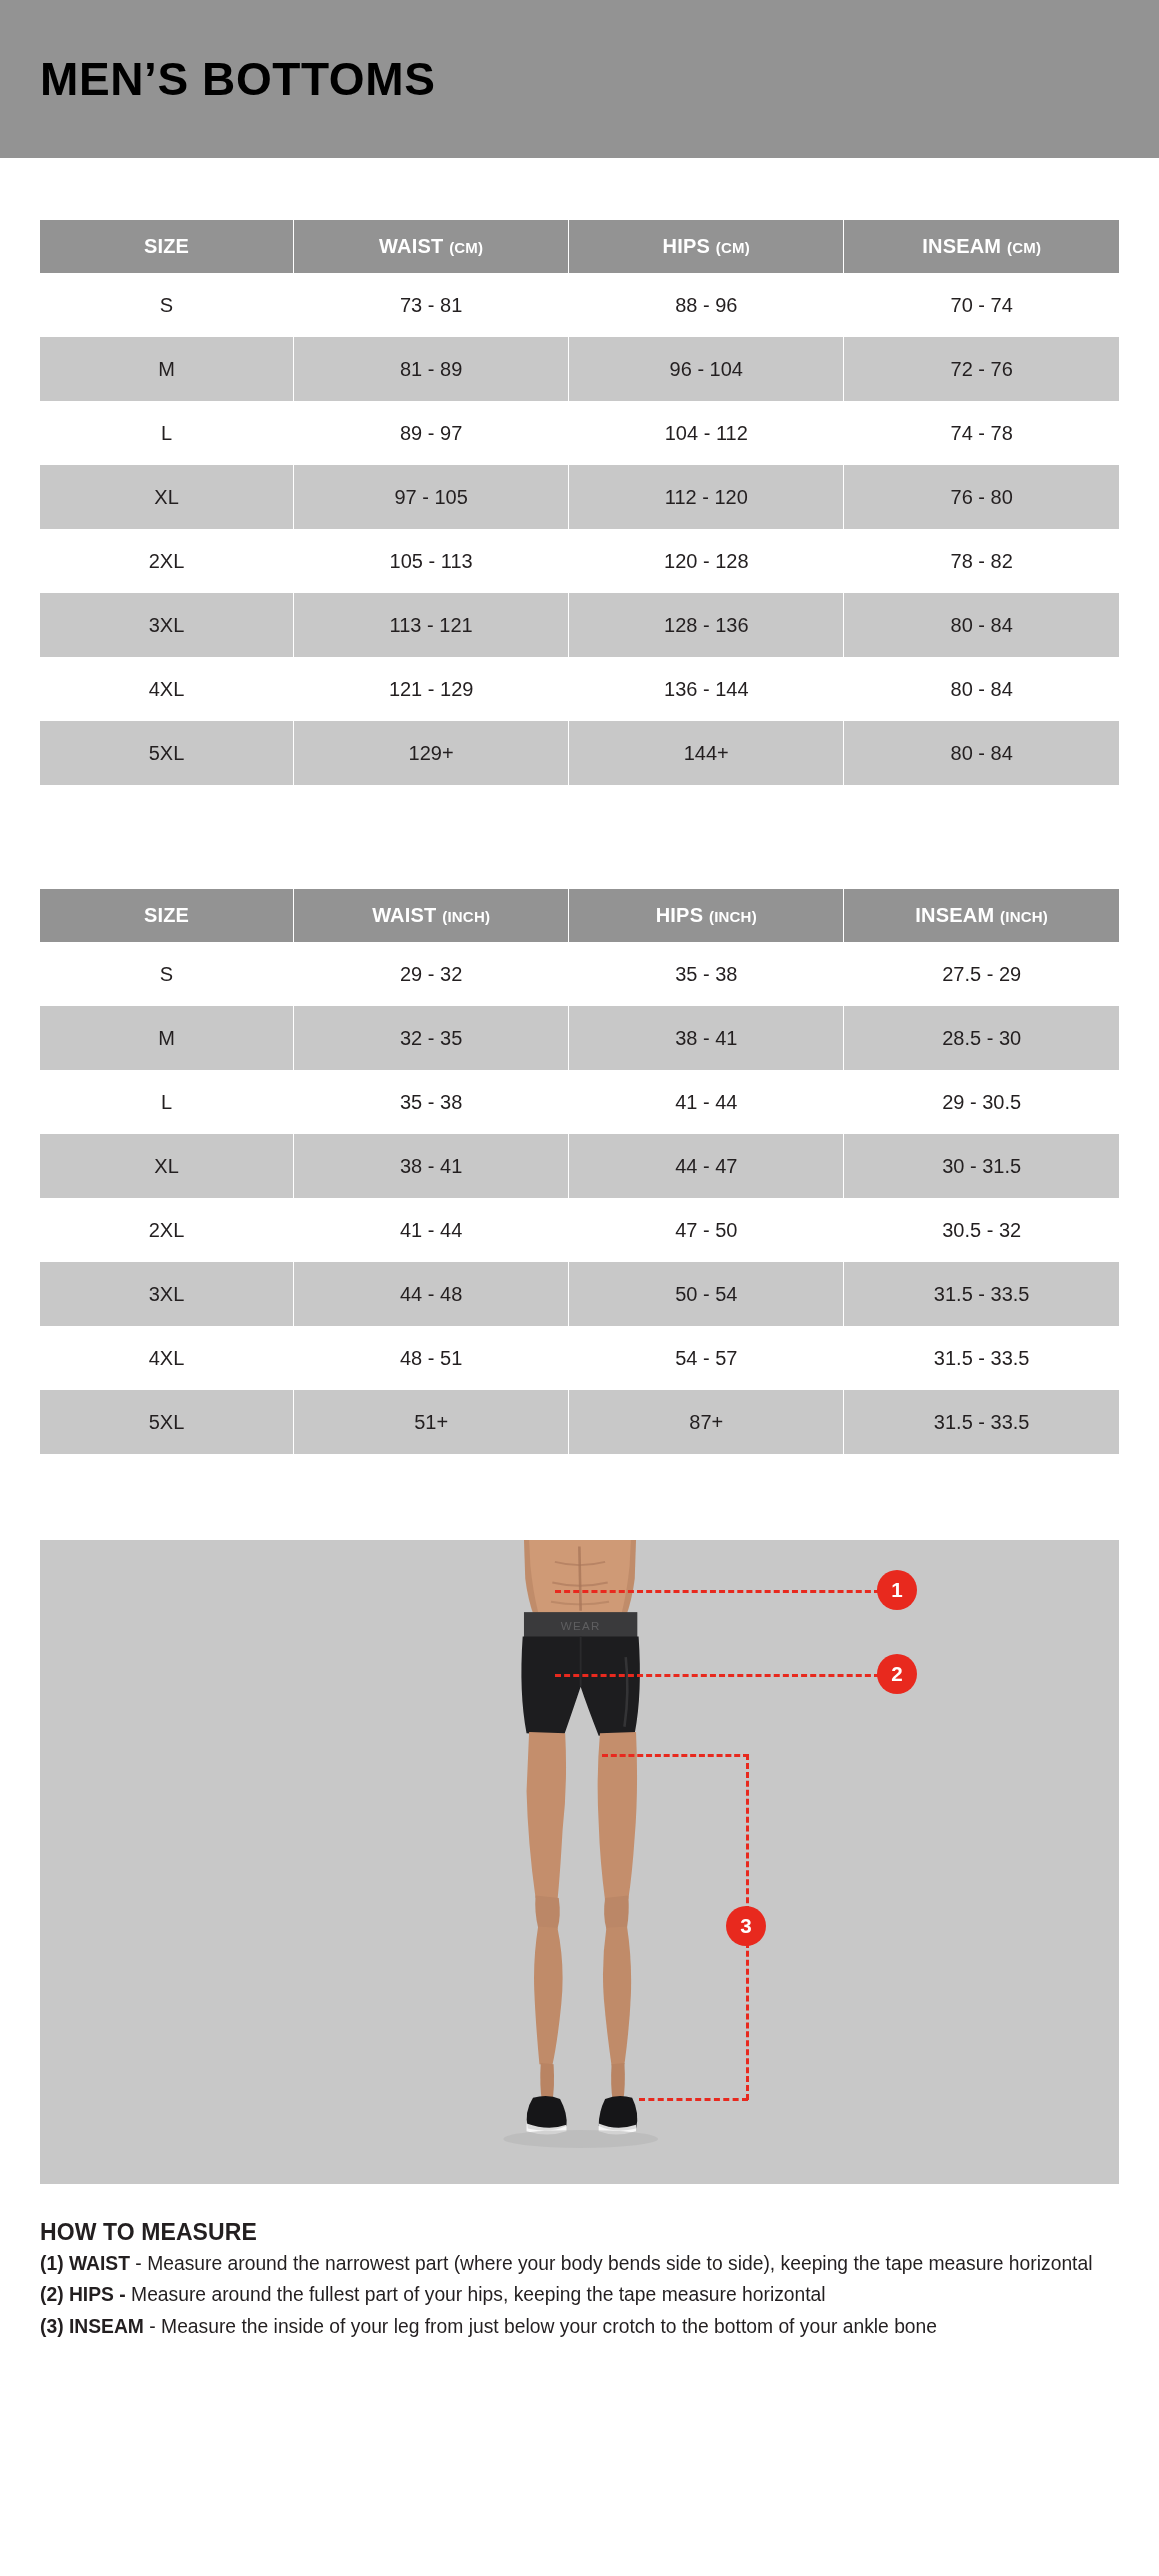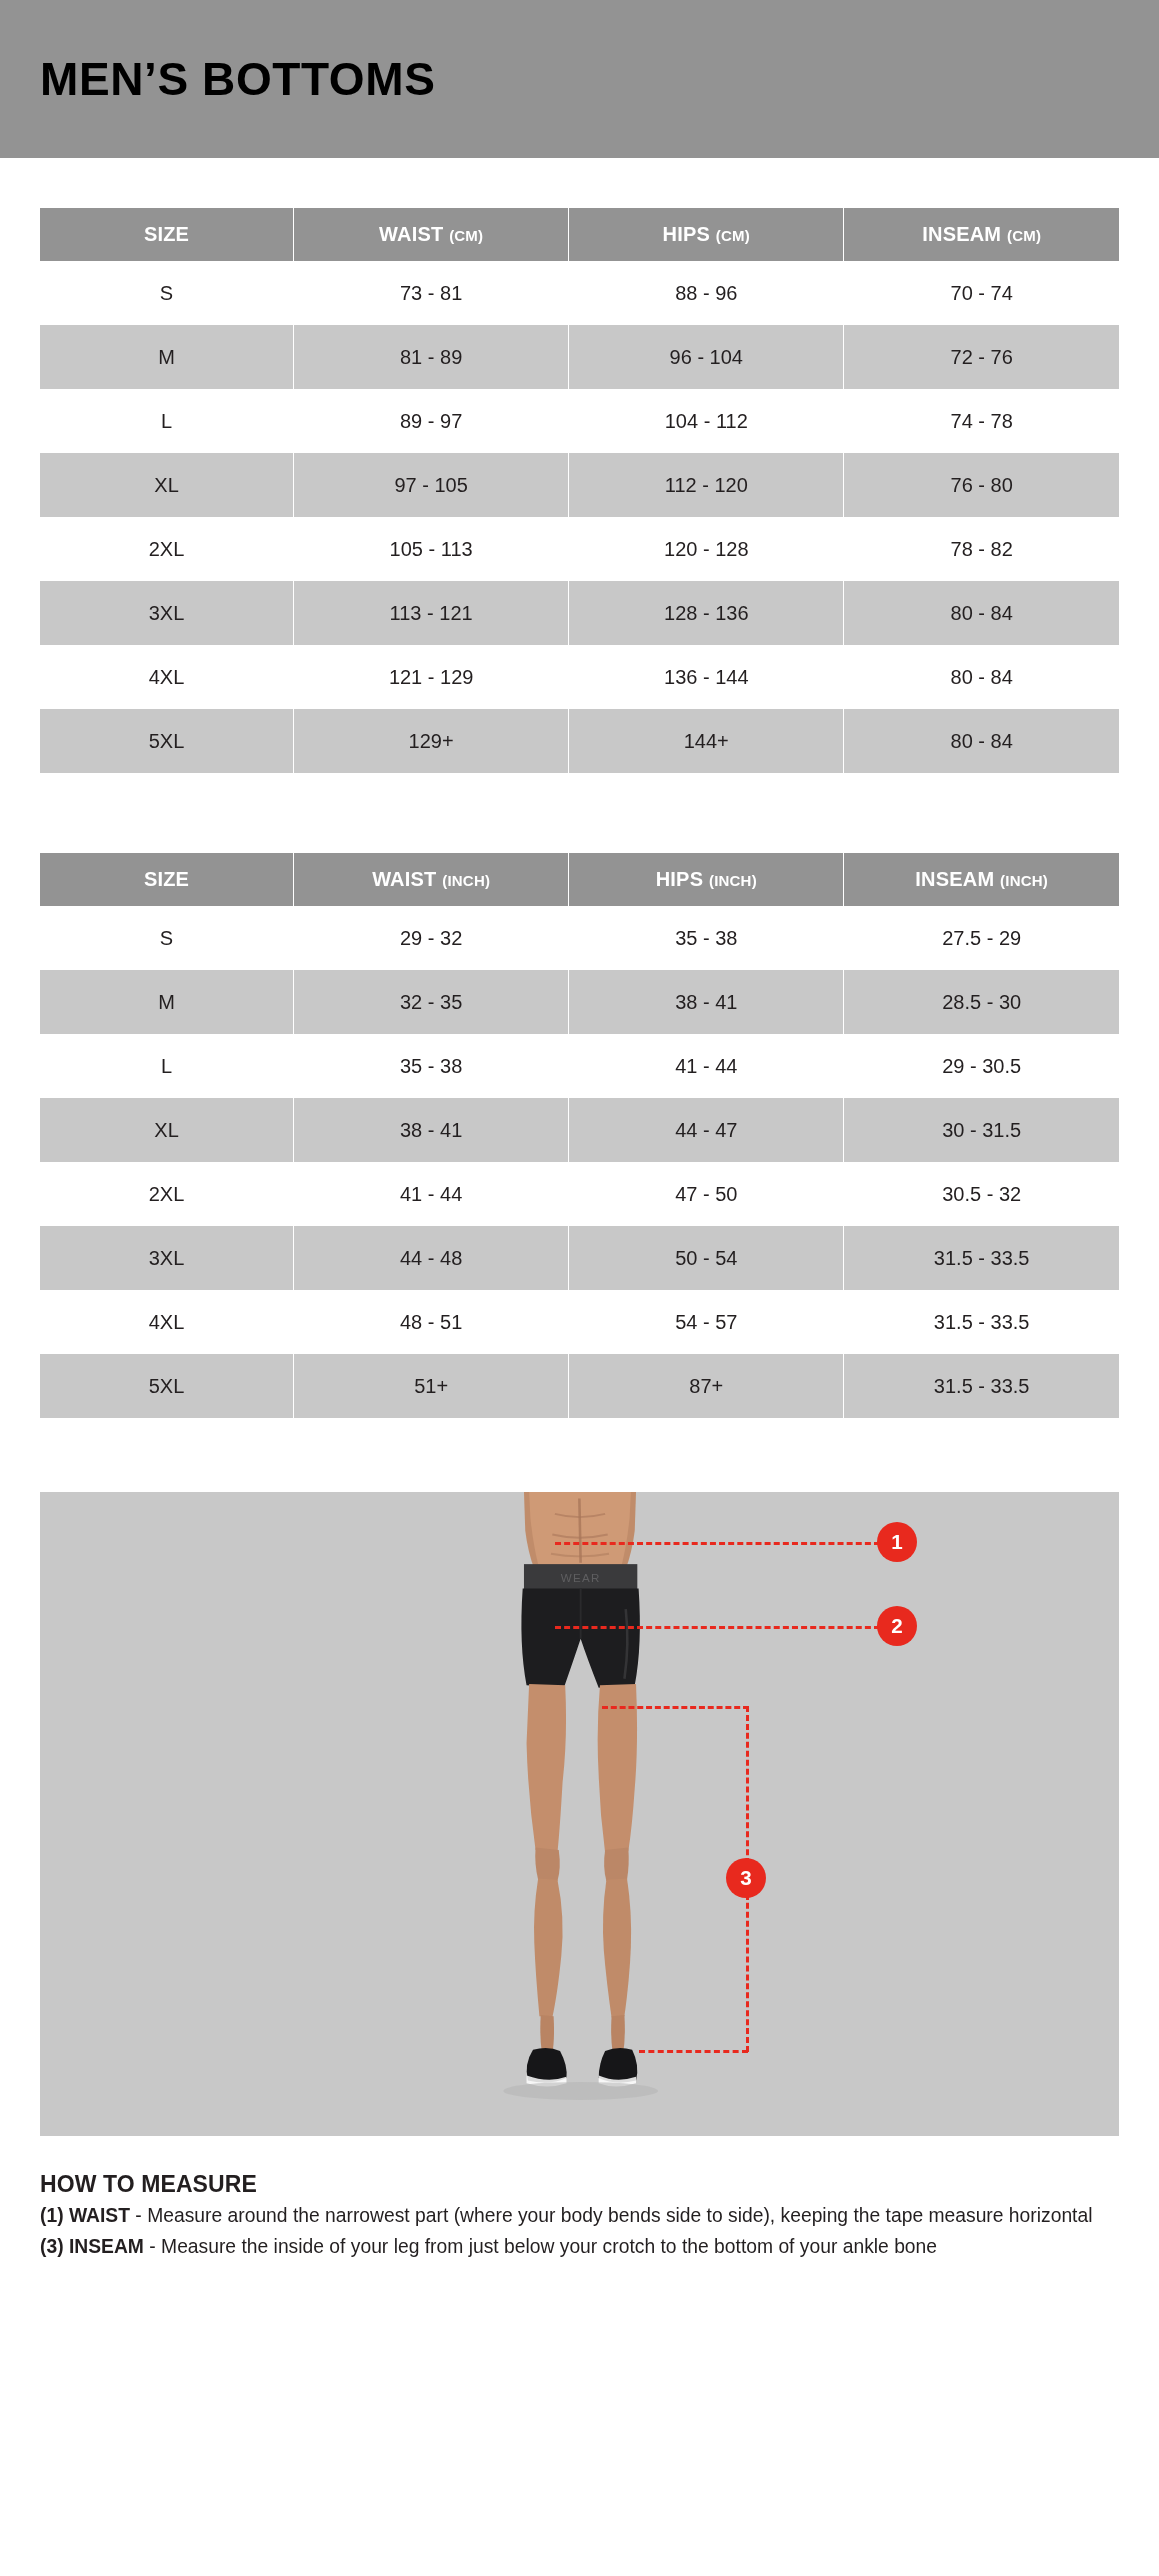--- a/index.html
+++ b/index.html
@@ -31,21 +31,21 @@
     margin: 0;
     color: #000000;
     font-size: 46px;
     font-weight: bold;
     letter-spacing: 0.6px;
     line-height: 1;
   }
 
   
   .table-wrap {
-    margin: 4px 40px;
+    margin: 16px 40px;
   }
   .sizetable {
     width: 1079px;
     border-collapse: collapse;
     table-layout: fixed;
   }
   .sizetable thead th {
     background: #939393;
     color: #ffffff;
     font-size: 20px;
@@ -361,20 +361,25 @@
   <div class="howto">
     <h2>HOW TO MEASURE</h2>
 
     <p>
       <span class="num">(1)</span>
       <span class="term">WAIST</span>
       <span>-</span>
       <span>Measure around the narrowest part (where your body bends side to side), keeping the tape measure horizontal</span>
     </p>
 
+    <p>
+      <span class="num">(2)</span>
+      <span class="term">HIPS -</span>
+      <span>Measure around the fullest part of your hips, keeping the tape measure horizontal</span>
+    </p>
 
     <p>
       <span class="num">(3)</span>
       <span class="term">INSEAM</span>
       <span>-</span>
       <span>Measure the inside of your leg from just below your crotch to the bottom of your ankle bone</span>
     </p>
   </div>
 
   <div class="bottom-pad"></div>

